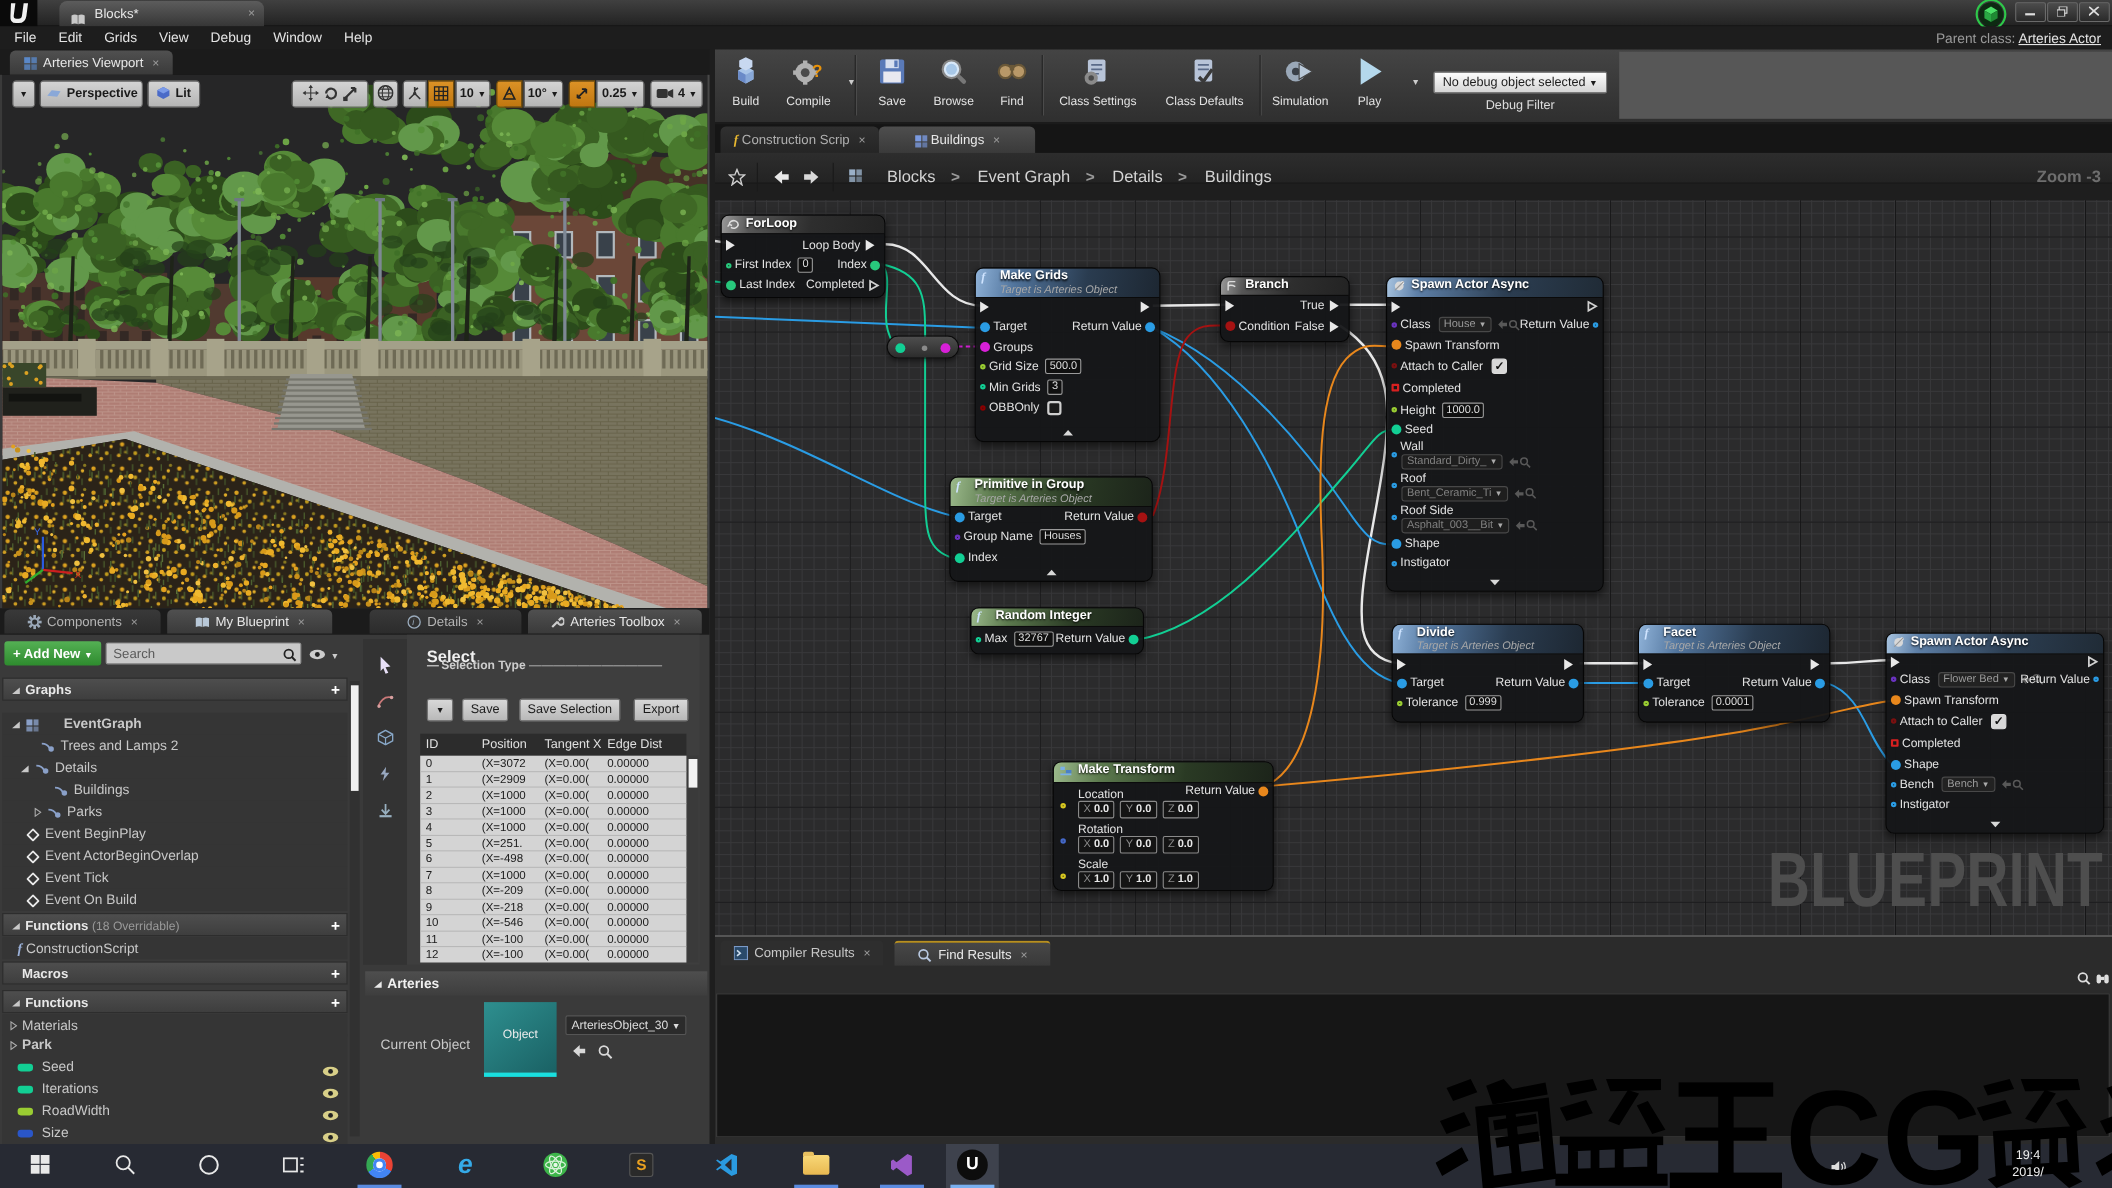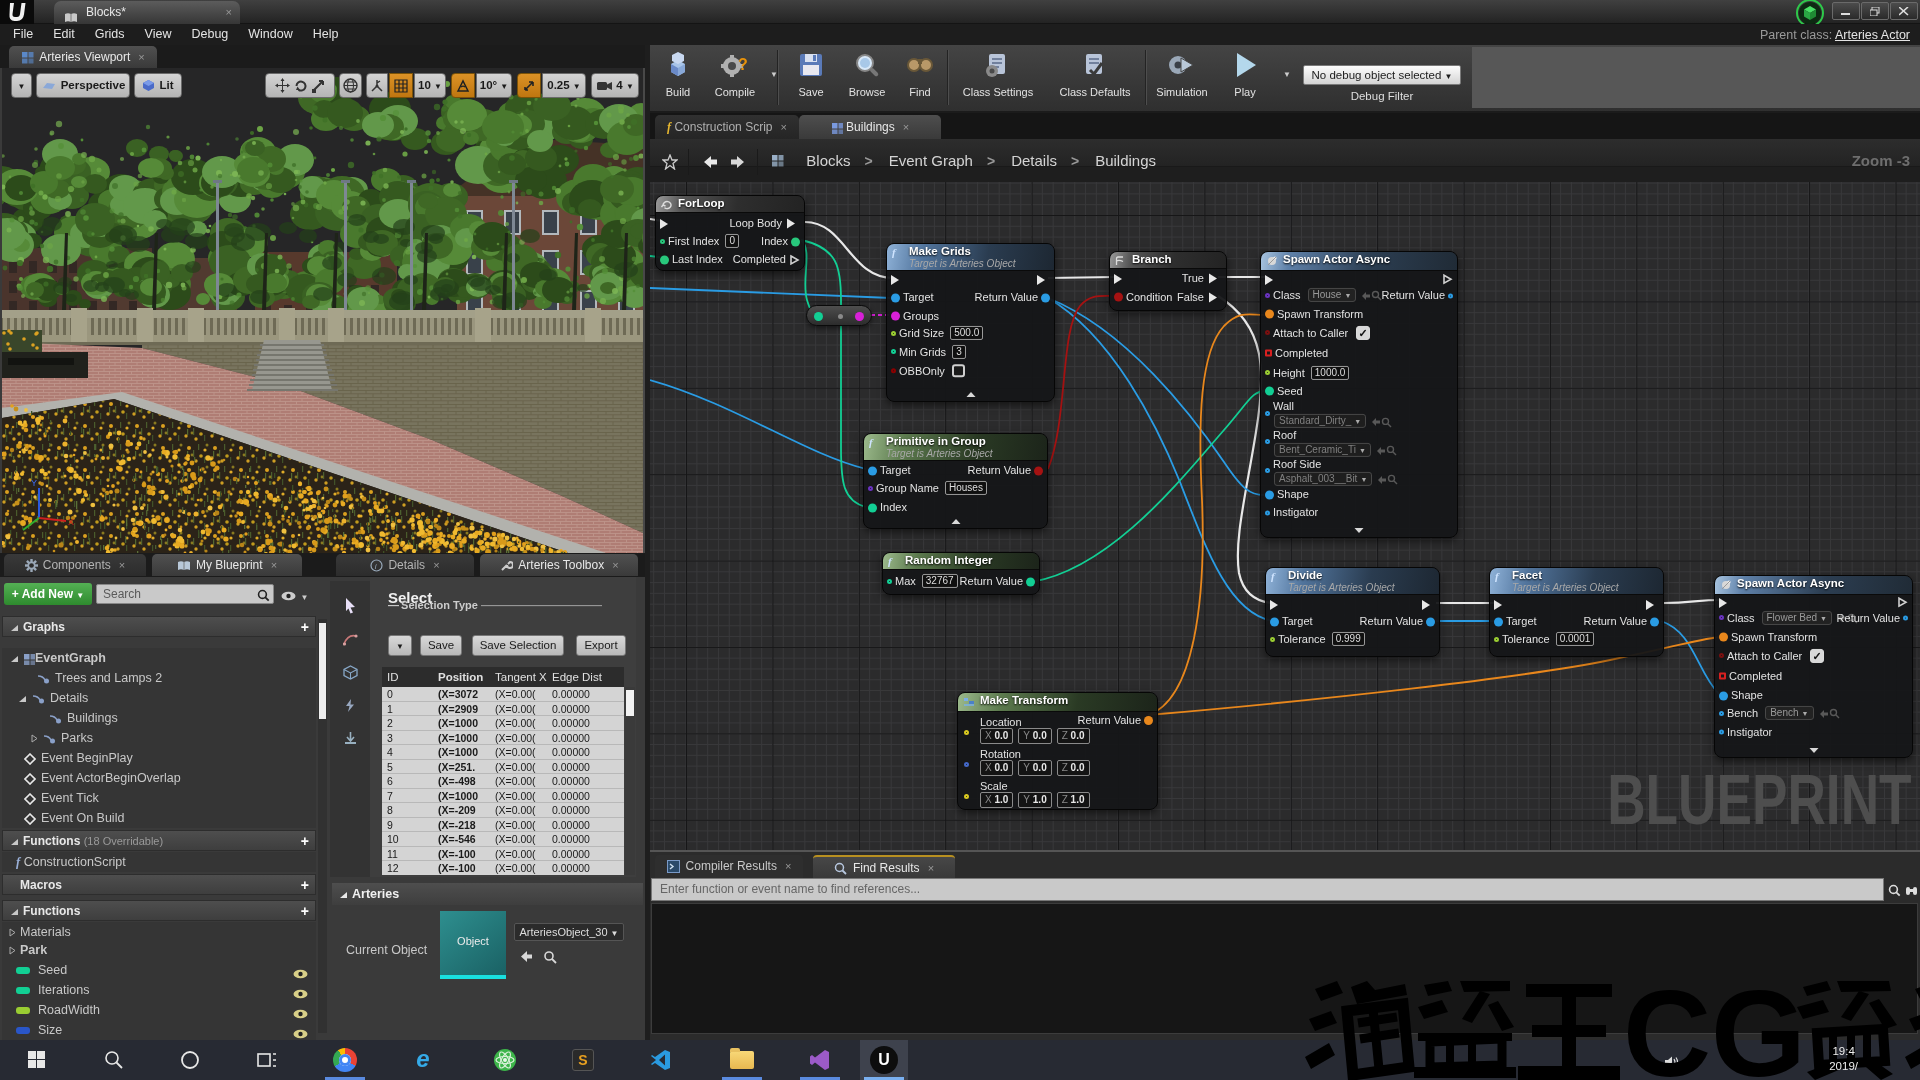--- a/index.html
+++ b/index.html
@@ -145,21 +145,21 @@
 #selpanel { position:absolute; left:40px; top:24px; width:266px; height:300px; background:#3e3e3e; }
 #seltitle { position:absolute; left:18px; top:12px; color:#f0f0f0; font-size:15px; font-weight:bold; }
 #seltype { position:absolute; left:18px; top:22px; color:#ccc; font-size:11px; white-space:nowrap; overflow:hidden; width:240px;font-weight:bold;}
 .sbtn { position:absolute; top:58px; height:21px; background:linear-gradient(#d8d8d8,#b8b8b8);
   border:1px solid #777; border-radius:3px; color:#1a1a1a; font-size:11.5px; text-align:center; line-height:19px; }
 #tblhead { position:absolute; left:12px; top:90px; width:242px; height:20px; background:#2c2c2c;
   color:#e0e0e0; font-size:11.5px; line-height:20px; }
 #tbl { position:absolute; left:12px; top:110px; width:242px; height:188px; background:#d4d4d4; overflow:hidden; }
 .trow { position:absolute; left:0; width:242px; height:14.5px; border-bottom:1px solid #b8b8b8;
   color:#1a1a1a; font-size:10.5px; line-height:14px; }
-.c0 { position:absolute; left:5px; } .c1 { position:absolute; left:56px;font-weight:bold; }
+.c0 { position:absolute; left:5px; } .c1 { position:absolute; left:56px; }
 .c2 { position:absolute; left:113px; } .c3 { position:absolute; left:170px; }
 #tscroll { position:absolute; left:255px; top:110px; width:10px; height:188px; background:#3a3a3a; }
 #tscroll::before { content:''; position:absolute; left:1px; top:3px; width:8px; height:26px; background:#f2f2f2; }
 #artsect { position:absolute; left:2px; top:330px; width:311px; height:22px; background:linear-gradient(#4e4e4e,#3e3e3e);
   color:#f0f0f0; font-size:12.5px; line-height:22px; padding-left:7px; }
 #curobj { position:absolute; left:16px; top:390px; color:#c8c8c8; font-size:12.5px; }
 #objbox { position:absolute; left:110px; top:358px; width:66px; height:68px;
   background:linear-gradient(140deg,#2e8f8f,#1a6164); border-bottom:4px solid #19dfdf;
   color:#ececec; font-size:11px; text-align:center; line-height:60px; }
 #objdd { position:absolute; left:184px; top:370px; width:110px; height:18px; background:#2b2b2b;
@@ -2742,21 +2742,21 @@
     <div class="sect" style="top:63px"><svg width="9" height="8" viewBox="0 0 9 8" style="vertical-align:middle;margin-right:4px">
         <path d="M8,1 L8,7 L1,7 Z" fill="#c8c8c8"></path>
       </svg><b>Graphs</b><span class="plus">+</span></div>
     <div class="lrow" style="top:95px"><span style="margin-left:8px"><svg width="9" height="8" viewBox="0 0 9 8" style="vertical-align:middle;margin-right:4px">
           <path d="M8,1 L8,7 L1,7 Z" fill="#c8c8c8"></path>
         </svg><svg width="12" height="12" viewBox="0 0 12 12" style="vertical-align:middle;">
           <rect x="1" y="1" width="5.5" height="5.5" fill="#8aa0c8"></rect>
           <rect x="7.5" y="1" width="5" height="5.5" fill="#8aa0c8" opacity="0.8"></rect>
           <rect x="1" y="7.5" width="5.5" height="5" fill="#8aa0c8" opacity="0.8"></rect>
           <rect x="7.5" y="7.5" width="5" height="5" fill="#8aa0c8" opacity="0.6"></rect>
-        </svg></span><span style="font-weight:bold;">EventGraph</span></div>
+        </svg></span><span style="font-weight:bold;padding-left:23px;">EventGraph</span></div>
     <div class="lrow" style="top:115px"><span style="margin-left:34px"><svg width="14" height="10" viewBox="0 0 14 10" style="vertical-align:middle;margin-right:5px">
           <path d="M2,2 Q7,2 9,6" stroke="#8aa0c8" stroke-width="1.6" fill="none"></path>
           <circle cx="10.5" cy="7" r="2.5" fill="#8aa0c8"></circle>
         </svg></span><span style="">Trees and Lamps 2</span></div>
     <div class="lrow" style="top:135px"><span style="margin-left:16px"><svg width="9" height="8" viewBox="0 0 9 8" style="vertical-align:middle;margin-right:4px">
           <path d="M8,1 L8,7 L1,7 Z" fill="#c8c8c8"></path>
         </svg><svg width="14" height="10" viewBox="0 0 14 10" style="vertical-align:middle;margin-right:5px">
           <path d="M2,2 Q7,2 9,6" stroke="#8aa0c8" stroke-width="1.6" fill="none"></path>
           <circle cx="10.5" cy="7" r="2.5" fill="#8aa0c8"></circle>
         </svg></span><span style="">Details</span></div>
@@ -2955,21 +2955,20 @@
 </div>
 <div id="bottompanel">
 <div class="btab" style="left:5px;width:148px"><span class="picon"><svg width="13" height="13" viewBox="0 0 13 13" style="vertical-align:middle;">
           <rect x="0.5" y="0.5" width="12" height="12" fill="#2a4a6a" stroke="#7a9ac8"></rect>
           <path d="M3,4 L6,6.5 L3,9" stroke="#cfe0f0" stroke-width="1.4" fill="none"></path>
         </svg></span>Compiler Results<span class="tx">×</span></div>
 <div class="btab active" style="left:163px;width:142px"><span class="picon"><svg width="13" height="13" viewBox="0 0 13 13" style="vertical-align:middle;">
           <circle cx="5.5" cy="5.5" r="4" fill="none" stroke="#b8c8e0" stroke-width="1.5"></circle>
           <path d="M8.5,8.5 L12,12" stroke="#b8c8e0" stroke-width="1.8"></path>
         </svg></span>Find Results<span class="tx">×</span></div>
-<div id="findbar">Enter function or event name to find references...</div>
 <div id="fbicons"><svg width="13" height="13" viewBox="0 0 13 13" style="vertical-align:middle;">
         <circle cx="5.46" cy="5.46" r="3.9" fill="none" stroke="#ddd" stroke-width="1.6"></circle>
         <path d="M8.06,8.06 L11.700000000000001,11.700000000000001" stroke="#ddd" stroke-width="1.8"></path>
       </svg>&nbsp;<svg width="13" height="13" viewBox="0 0 13 13" style="vertical-align:middle;">
         <rect x="1" y="3" width="4" height="8" rx="2" fill="#ddd"></rect>
         <rect x="8" y="3" width="4" height="8" rx="2" fill="#ddd"></rect>
         <rect x="5" y="5" width="3" height="3" fill="#ddd"></rect>
       </svg></div>
 <div id="bcontent"></div>
 </div>

